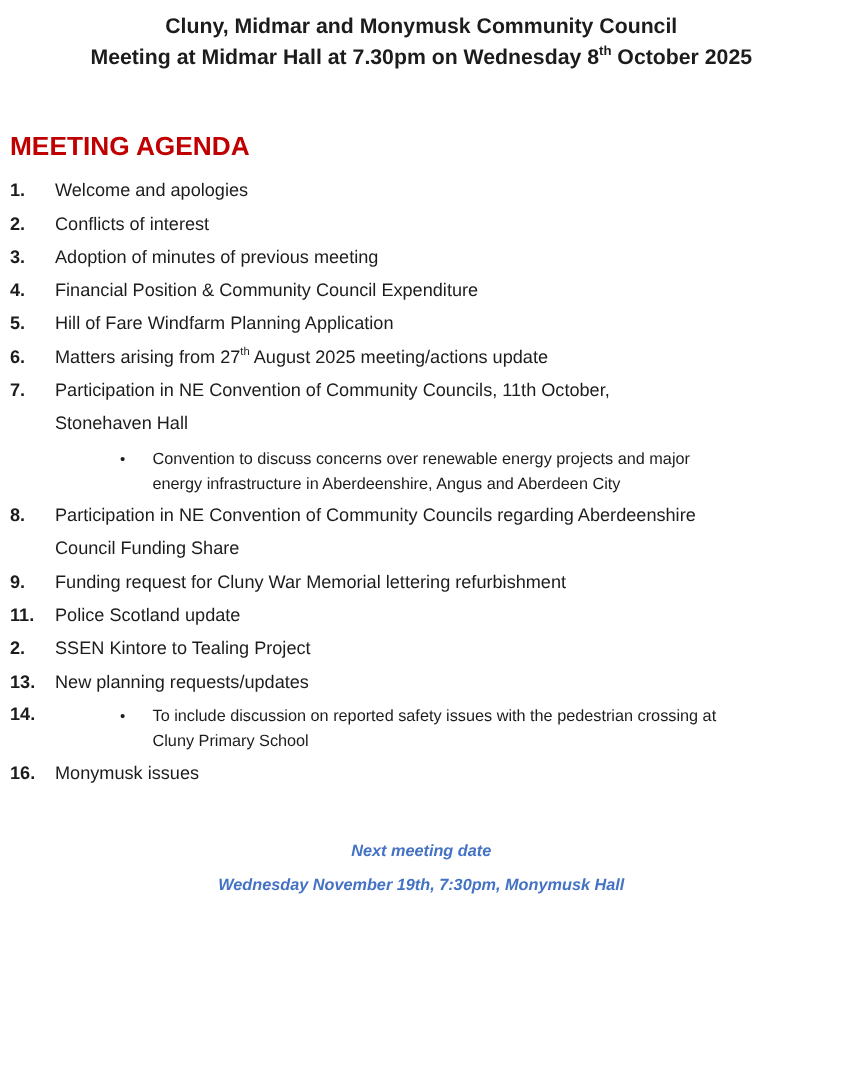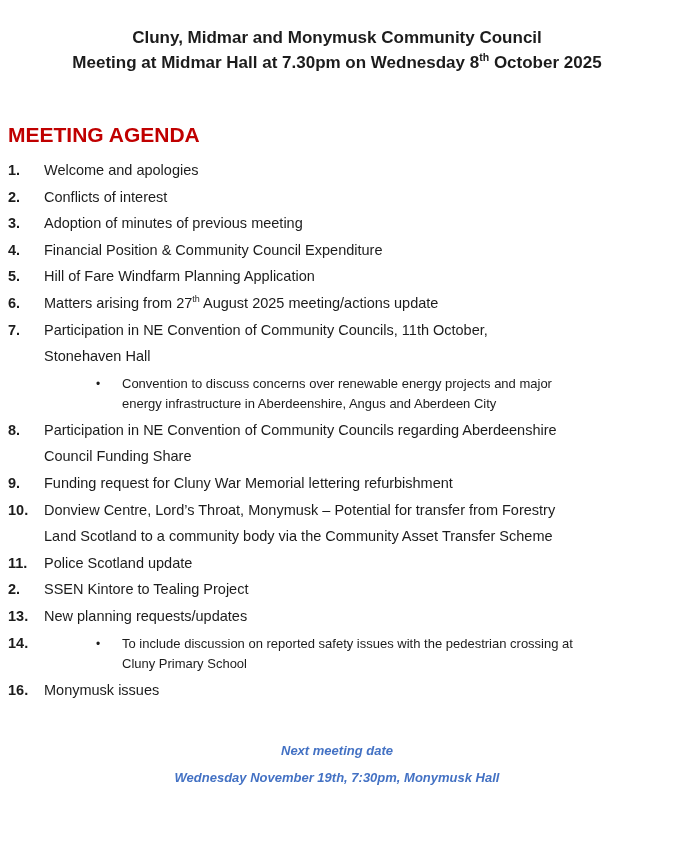--- a/index.html
+++ b/index.html
@@ -12,21 +12,21 @@
   body {
     width: 674px;
     height: 858px;
     overflow: hidden;
     font-family: "Liberation Sans", sans-serif;
     color: var(--ink);
   }
   .page {
     width: 674px;
     height: 658px;
-    padding: 23px 8px 0 8px;
+    padding: 6px 8px 0 8px;
   }
   .doc-header {
     text-align: center;
     font-weight: 700;
     font-size: 17px;
     line-height: 25px;
     padding-top: 2px;
   }
   sup {
     font-size: 0.62em;
@@ -159,27 +159,20 @@
         </div>
     </li>
 
     <li class="agenda-item">
       <span class="num">9.</span>
       <div class="item-body">
           <span class="item-text">Funding request for Cluny War Memorial lettering refurbishment</span>
         </div>
     </li>
 
-    <li class="agenda-item">
-      <span class="num">10.</span>
-      <div class="item-body">
-          <span class="item-text">Donview Centre, Lord’s Throat, Monymusk – Potential for transfer from Forestry
-Land Scotland to a community body via the Community Asset Transfer Scheme</span>
-        </div>
-    </li>
 
     <li class="agenda-item">
       <span class="num">11.</span>
       <div class="item-body">
           <span class="item-text">Police Scotland update</span>
         </div>
     </li>
 
     <li class="agenda-item">
       <span class="num">2.</span>

